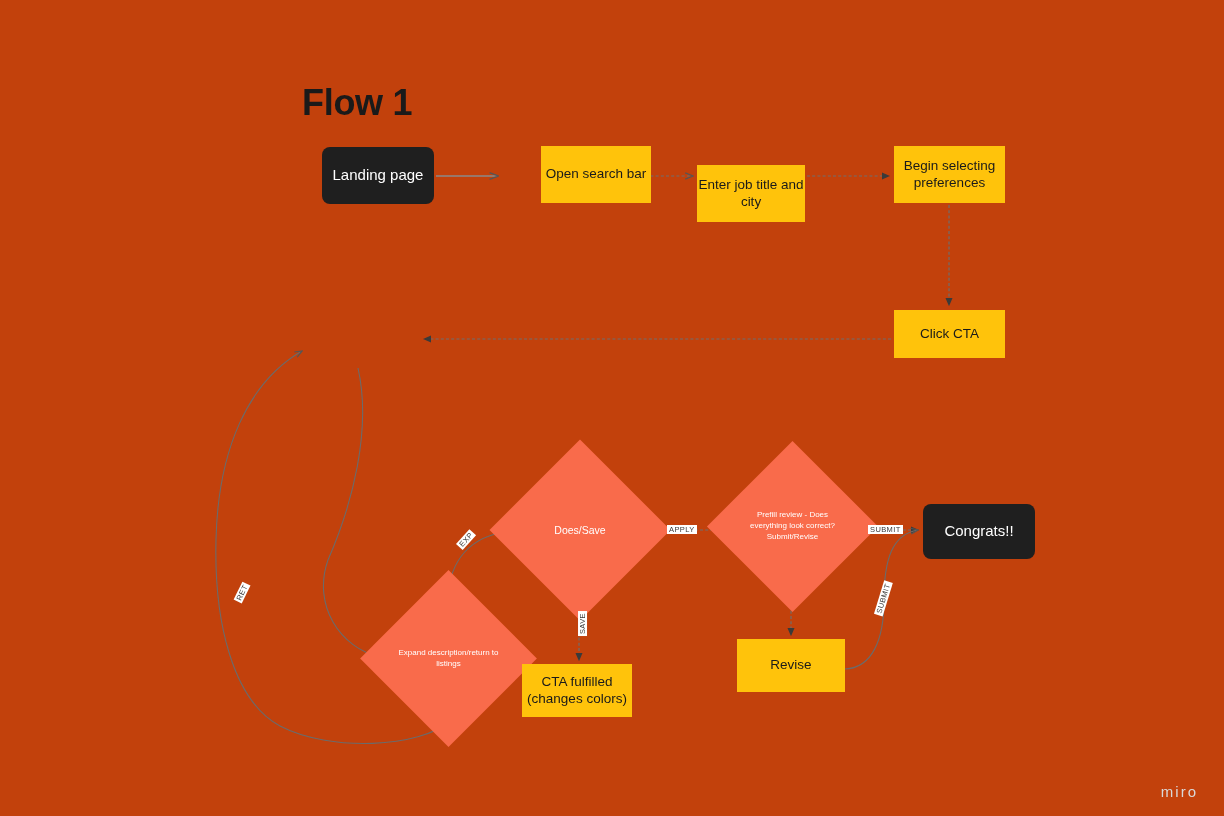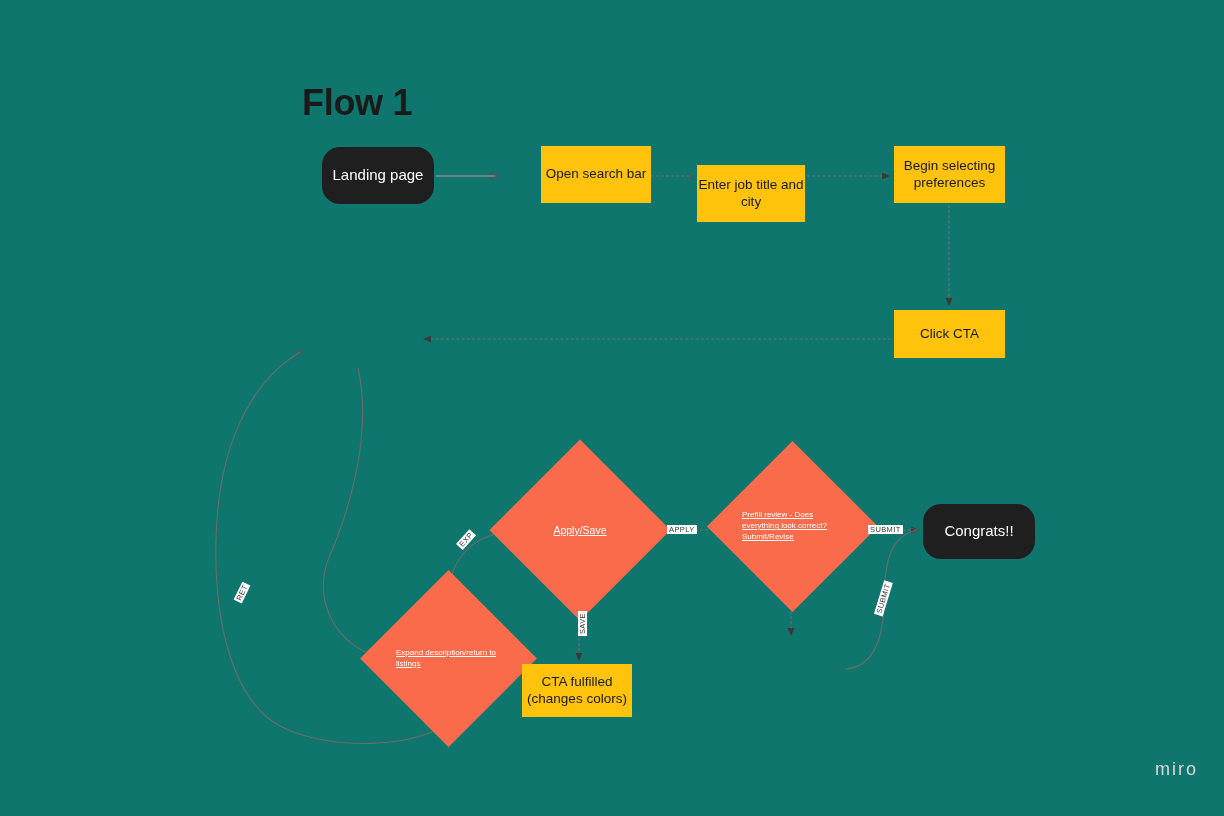--- a/index.html
+++ b/index.html
@@ -7,21 +7,21 @@
     padding: 0;
     background: #ffffff;
   }
   body {
     font-family: "Liberation Sans", sans-serif;
   }
   #canvas {
     position: relative;
     width: 1224px;
     height: 816px;
-    background: #0f766e;
+    background: #c2410c;
     overflow: hidden;
   }
   #edges {
     position: absolute;
     left: 0;
     top: 0;
     width: 1224px;
     height: 816px;
     pointer-events: none;
   }
@@ -35,21 +35,21 @@
     line-height: 1.22;
   }
   .node-rect {
     background: #FFC30B;
     color: #1a1a1a;
     font-size: 13.5px;
   }
   .node-terminal {
     background: #1f1f1f;
     color: #ffffff;
-    border-radius: 18px;
+    border-radius: 8px;
     font-size: 15px;
   }
   .node-diamond {
     background: transparent;
   }
   .diamond-shape {
     position: absolute;
     left: 0;
     top: 0;
     width: 100%;
@@ -57,22 +57,21 @@
     background: #F96B4B;
     transform: rotate(45deg);
   }
   .diamond-label {
     position: relative;
     z-index: 2;
     color: #ffffff;
     font-size: 8px;
     line-height: 1.35;
     padding: 0 10px;
-    text-align: left;
-    text-decoration: underline;
+    text-align: center;
   }
   .diamond-label.big {
     font-size: 10.5px;
   }
   #page-title {
     position: absolute;
     font-weight: bold;
     font-size: 36px;
     color: #1a1a1a;
     letter-spacing: -0.3px;
@@ -83,22 +82,22 @@
     font-size: 7.5px;
     color: #3a3a3a;
     letter-spacing: 0.4px;
     white-space: nowrap;
     background: #ffffff;
     padding: 0 2px;
   }
   #watermark {
     position: absolute;
     right: 26px;
-    bottom: 36px;
-    font-size: 18px;
+    bottom: 16px;
+    font-size: 15px;
     color: #d9d9d9;
     letter-spacing: 2px;
   }
 </style>
 </head>
 <body>
 
 <div id="canvas">
 
   <div id="page-title" style="left:302px; top:82px;">Flow 1</div>
@@ -156,37 +155,40 @@
     <span>Begin selecting preferences</span>
   </div>
 
   <div class="node node-rect" style="left:894px; top:310px; width:111px; height:48px;">
     <span>Click CTA</span>
   </div>
 
 
   <div class="node node-diamond" style="left:516px; top:466px; width:128px; height:128px;">
     <div class="diamond-shape"></div>
-    <div class="diamond-label big">Apply/Save</div>
+    <div class="diamond-label big">Does/Save</div>
   </div>
 
   <div class="node node-diamond" style="left:732px; top:466px; width:121px; height:121px;">
     <div class="diamond-shape"></div>
     <div class="diamond-label">Prefill review - Does everything look correct? Submit/Revise</div>
   </div>
 
   <div class="node node-diamond" style="left:386px; top:596px; width:125px; height:125px;">
     <div class="diamond-shape"></div>
     <div class="diamond-label">Expand description/return to listings</div>
   </div>
 
   <div class="node node-rect" style="left:522px; top:664px; width:110px; height:53px;justify-content:flex-end;">
     <span>CTA fulfilled (changes colors)</span>
   </div>
 
+  <div class="node node-rect" style="left:737px; top:639px; width:108px; height:53px;">
+    <span>Revise</span>
+  </div>
 
   <div class="node node-terminal" style="left:923px; top:504px; width:112px; height:55px;">
     <span>Congrats!!</span>
   </div>
 
   <div class="edge-label" style="left:456px; top:535px; transform:rotate(-48deg);">EXP</div>
 
   <div class="edge-label" style="left:232px; top:588px; transform:rotate(-64deg);">RET</div>
 
   <div class="edge-label" style="left:667px; top:525px;">APPLY</div>

